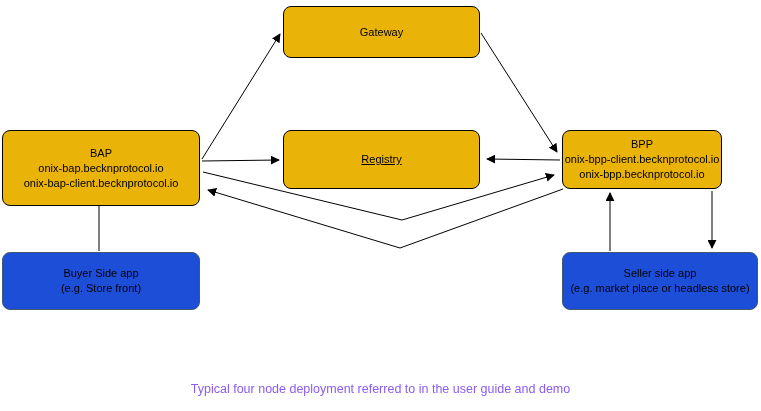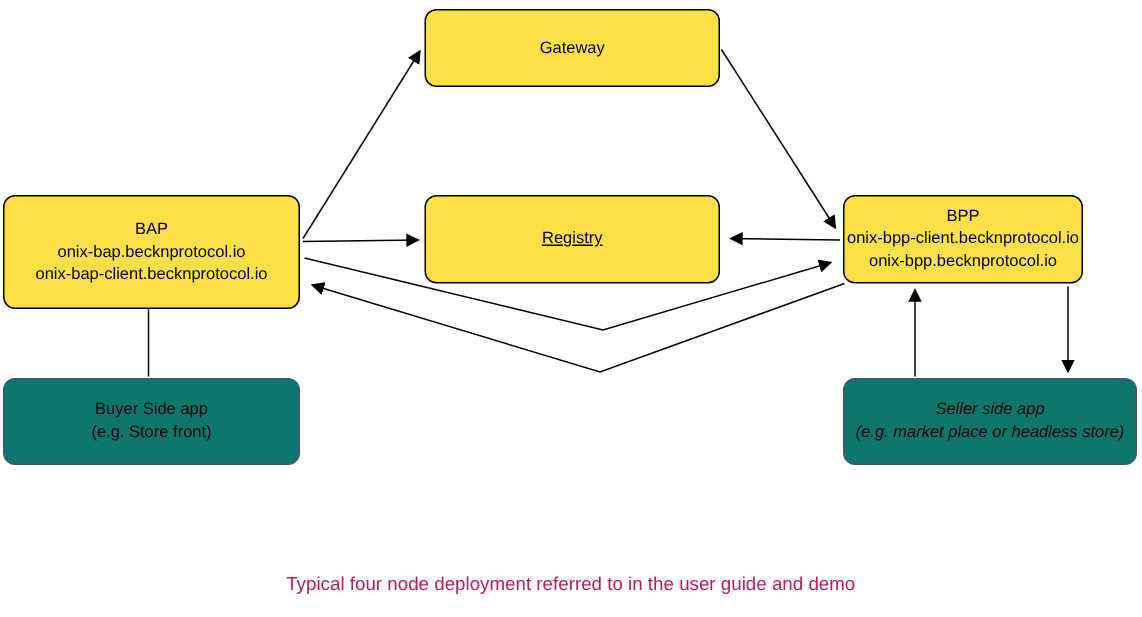--- a/index.html
+++ b/index.html
@@ -19,48 +19,48 @@
     position: absolute;
     left: 0; top: 0;
     width: 761px; height: 411px;
     pointer-events: none;
   }
   .node {
     position: absolute;
     box-sizing: border-box;
     border: 1px solid #000000;
     border-radius: 8px;
-    background: #fde047;
+    background: #eab308;
     display: flex;
     flex-direction: column;
     align-items: center;
     justify-content: center;
     text-align: center;
     font-size: 11px;
     line-height: 15px;
     color: #000000;
   }
   .node .nline { white-space: nowrap; }
   .node-gateway  { left: 283px; top: 6px;   width: 197px; height: 52px; }
   .node-bap      { left: 2px;   top: 130px; width: 198px; height: 76px; }
   .node-registry { left: 283px; top: 130px; width: 197px; height: 59px; text-decoration: underline; }
   .node-bpp      { left: 562px; top: 130px; width: 160px; height: 59px; }
   .node-app {
-    background: #0f766e;
+    background: #1d4ed8;
     border-color: #41596b;
   }
   .node-buyer  { left: 2px;   top: 252px; width: 198px; height: 58px; }
-  .node-seller { left: 562px; top: 252px; width: 196px; height: 58px; font-style: italic; }
+  .node-seller { left: 562px; top: 252px; width: 196px; height: 58px; }
   .caption {
     position: absolute;
     left: 0; top: 382px;
     width: 761px;
     text-align: center;
     font-size: 12.5px;
-    color: #be185d;
+    color: #8b5cf6;
   }
 </style>
 </head>
 <body>
 
 <div class="canvas">
 
   <svg class="edges-layer" viewBox="0 0 761 411" xmlns="http://www.w3.org/2000/svg">
     <defs>
       <marker id="arrowhead" viewBox="0 0 10 10" refX="9" refY="5" markerWidth="9" markerHeight="9" orient="auto-start-reverse">

